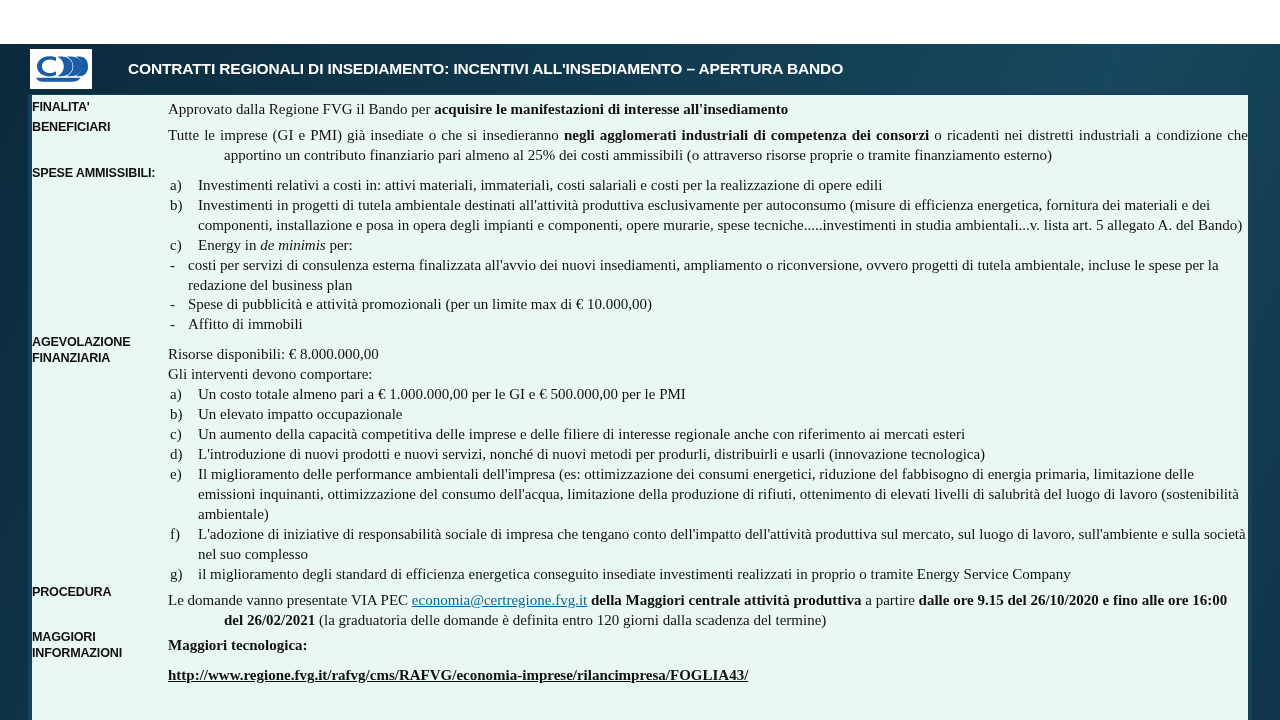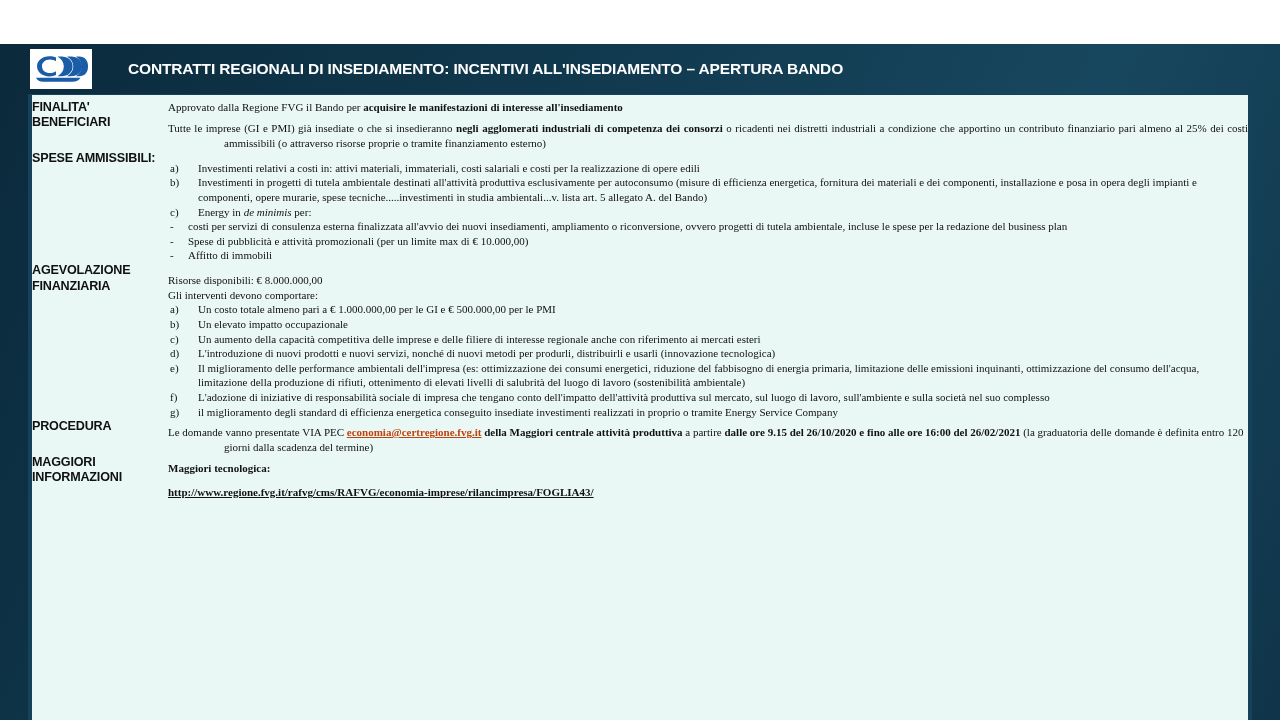--- a/index.html
+++ b/index.html
@@ -83,21 +83,21 @@
     padding: 3px 4px 3px 12px;
     font-size: 12.6px;
     font-weight: bold;
     color: #101010;
     line-height: 1.23;
     font-family: "Liberation Sans", sans-serif;
     letter-spacing: -0.2px;
   }
   td.body-cell {
     padding: 3px 10px 4px 8px;
-    font-size: 11px;
+    font-size: 15px;
     color: #111111;
     line-height: 1.33;
     font-family: "Liberation Serif", "Liberation Sans", sans-serif;
   }
 
   
   .para { margin: 0 0 0 0; }
   .para.hang {
     padding-left: 56px;
     text-indent: -56px;
@@ -126,23 +126,23 @@
     position: absolute;
     left: 0;
     top: 0;
     width: 16px;
   }
   .indent-list { padding-left: 2px; }
 
   b, .b { font-weight: bold; }
   i, .i { font-style: italic; }
   a.link {
-    color: #c2410c;
+    color: #0369a1;
     text-decoration: underline;
-    font-weight: bold;
+    font-weight: normal;
   }
   a.url {
     color: #111111;
     text-decoration: underline;
     font-weight: bold;
   }
   .spacer-6 { height: 6px; }
   .spacer-10 { height: 10px; }
 </style>
 </head>

